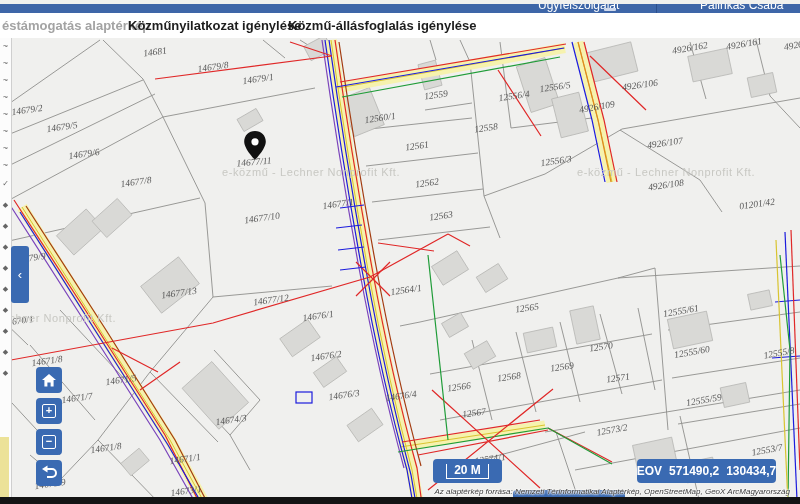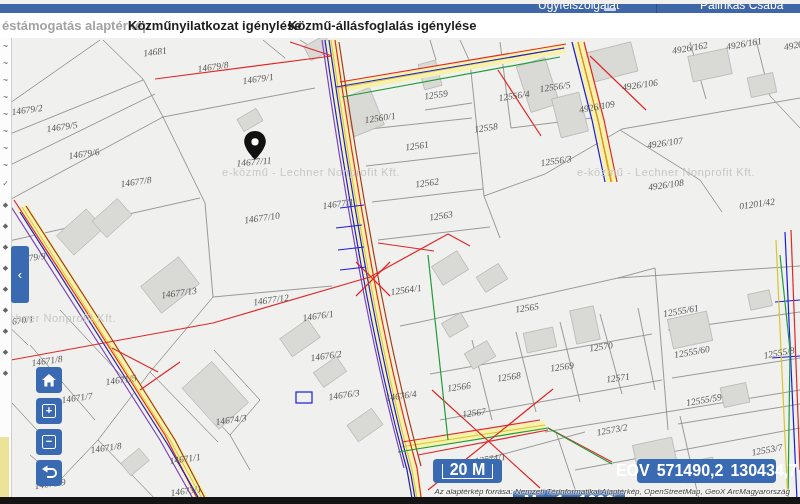--- a/index.html
+++ b/index.html
@@ -33,21 +33,21 @@
                 border-radius:3px;z-index:32;color:#fff;font-size:13px;display:flex;align-items:center;
                 justify-content:center;cursor:pointer;}
   
   .mapbtn{position:absolute;left:36px;width:26px;height:26px;background:#3a6ab2;border-radius:4px;
           z-index:32;display:flex;align-items:center;justify-content:center;cursor:pointer;}
   .mapbtn svg{display:block;}
   .sqicon{width:12px;height:12px;border:1.6px solid #fff;border-radius:2px;color:#fff;
           font-size:11px;font-weight:bold;line-height:11px;text-align:center;}
   
   .statbtn{position:absolute;top:459px;height:24px;background:#3a6ab2;border-radius:4px;z-index:33;
-           color:#fff;font-size:16px;font-weight:bold;display:flex;align-items:center;justify-content:center;}
+           color:#fff;font-size:12px;font-weight:bold;display:flex;align-items:center;justify-content:center;}
   .scalebtn{left:433px;width:69px;}
   .scalebtn .bracket{border-left:1.5px solid #fff;border-right:1.5px solid #fff;border-bottom:1.5px solid #fff;
                      padding:0 7px 2px 7px;line-height:12px;}
   .ratiobtn{left:513px;width:112px;margin-top:31px;}
   .eovbtn{left:637px;width:139px;gap:7px;}
   .attribution{position:absolute;right:10px;bottom:8px;z-index:34;font-size:8px;color:#3a3a3a;white-space:nowrap;
                text-shadow:0 0 2px #fff,0 0 2px #fff,0 0 2px #fff,0 0 3px #fff;font-style:italic;}
   .bottomstrip{position:absolute;left:0;bottom:0;width:800px;height:7px;background:#141414;z-index:35;}
 </style>
 </head>

